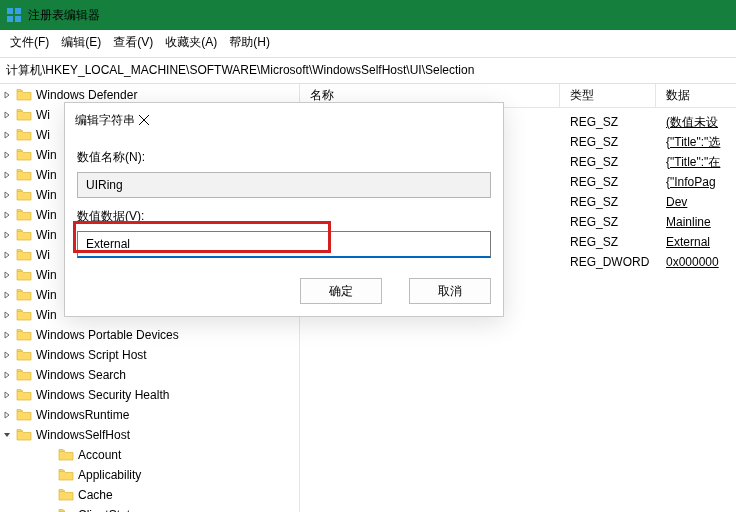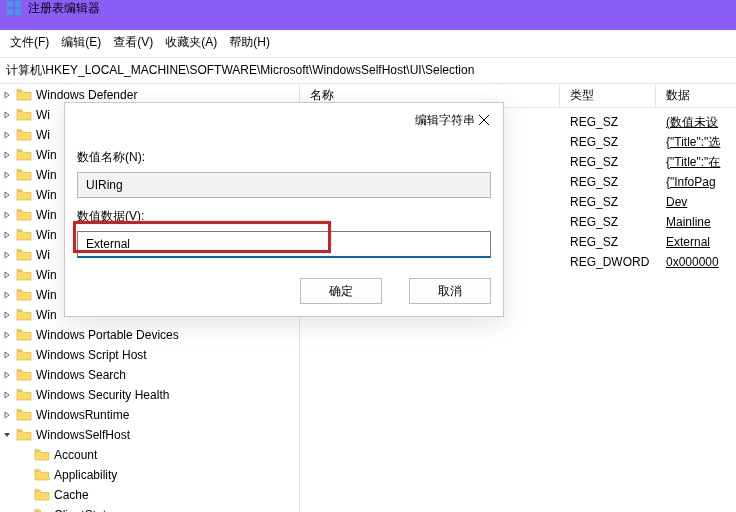--- a/index.html
+++ b/index.html
@@ -1,42 +1,42 @@
 <!DOCTYPE html>
 <html><head>
 <meta charset="utf-8">
 <style>
   * { box-sizing: border-box; margin: 0; padding: 0; }
   body { font-family: "Microsoft YaHei", "Segoe UI", sans-serif; font-size: 12px; color: #000; background: #fff; width: 736px; height: 512px; overflow: hidden; position: relative; }
-  .titlebar { display: flex; align-items: flex-start; height: 30px; padding: 0 6px; background: #8b5cf6; }
+  .titlebar { display: flex; align-items: center; height: 30px; padding: 0 6px; background: #15803d; }
   .titlebar .icon { width: 16px; height: 16px; margin-right: 6px; display: inline-flex; }
   .titlebar .title { font-size: 12px; color: #000; }
   .menubar { display: flex; gap: 12px; padding: 4px 10px 6px 10px; font-size: 12px; color: #000; }
   .addressbar { border-top: 1px solid #e0e0e0; border-bottom: 1px solid #e0e0e0; padding: 4px 6px; font-size: 12px; background: #fff; }
   .main { display: flex; height: calc(512px - 30px - 24px - 24px); }
   .tree-panel { width: 300px; border-right: 1px solid #e5e5e5; overflow: hidden; padding-top: 4px; }
   .list-panel { flex: 1; overflow: hidden; }
   .tree-item { display: flex; align-items: flex-start; height: 20px; padding-left: 0; white-space: nowrap; }
   .chevron { width: 14px; height: 14px; display: inline-flex; align-items: center; justify-content: center; margin-right: 2px; color: #555; }
   .folder-icon { width: 16px; height: 14px; margin-right: 4px; display: inline-flex; }
   .tree-label { font-size: 12px; }
   .depth1 { padding-left: 0px; }
-  .depth2 { padding-left: 18px; }
+  .depth2 { padding-left: 18px; margin-left: 24px; }
   .list-header { display: flex; border-bottom: 1px solid #e5e5e5; height: 24px; align-items: center; font-size: 12px; color: #000; }
   .list-header .col-name { width: 260px; padding-left: 10px; border-right: 1px solid #e5e5e5; height: 100%; display:flex; align-items:center;}
   .list-header .col-type { width: 96px; padding-left: 10px; border-right: 1px solid #e5e5e5; height:100%; display:flex;align-items:center;}
   .list-header .col-data { flex: 1; padding-left: 10px; height:100%; display:flex;align-items:center;}
   .list-rows { padding-top: 4px; }
   .list-row { display: flex; height: 20px; align-items: center; font-size: 12px; }
   .list-row .cell-name { width: 260px; padding-left: 10px; overflow: hidden; white-space: nowrap; }
   .list-row .cell-type { width: 96px; padding-left: 10px; overflow: hidden; white-space: nowrap; }
   .list-row .cell-data { flex: 1; padding-left: 10px; overflow: hidden; white-space: nowrap; text-decoration: underline; }
   
   .dialog { position: absolute; left: 64px; top: 102px; width: 440px; background: #fff; border: 1px solid #c8c8c8; box-shadow: 0 6px 24px rgba(0,0,0,0.12); }
-  .dialog-title { display: flex; align-items: center; justify-content: flex-end; padding: 8px 10px 4px 10px; font-size: 12px; }
+  .dialog-title { display: flex; align-items: center; justify-content: flex-start; padding: 8px 10px 4px 10px; font-size: 12px; }
   .dialog-title .close { width: 18px; height: 18px; display: inline-flex; align-items: center; justify-content: center; color: #000; }
   .dialog-body { padding: 6px 12px 12px 12px; }
   .dlabel { font-size: 12px; margin: 10px 0 6px 0; }
   .dinput { width: 100%; border: 1px solid #b5b5b5; background: #f2f2f2; padding: 5px 8px; font-size: 12px; }
   .dinput.editable { background: #fff; border: 1px solid #7a7a7a; border-bottom: 2px solid #0067c0; }
   .highlight-box { position: absolute; border: 3px solid #d3201f; pointer-events: none; }
   .dialog-buttons { display: flex; justify-content: flex-end; gap: 27px; padding: 8px 12px 12px 12px; }
   .dbtn { width: 82px; height: 26px; border: 1px solid #bcbcbc; background: #fdfdfd; font-size: 12px; cursor: pointer; }
   svg { display: block; }
 </style>

